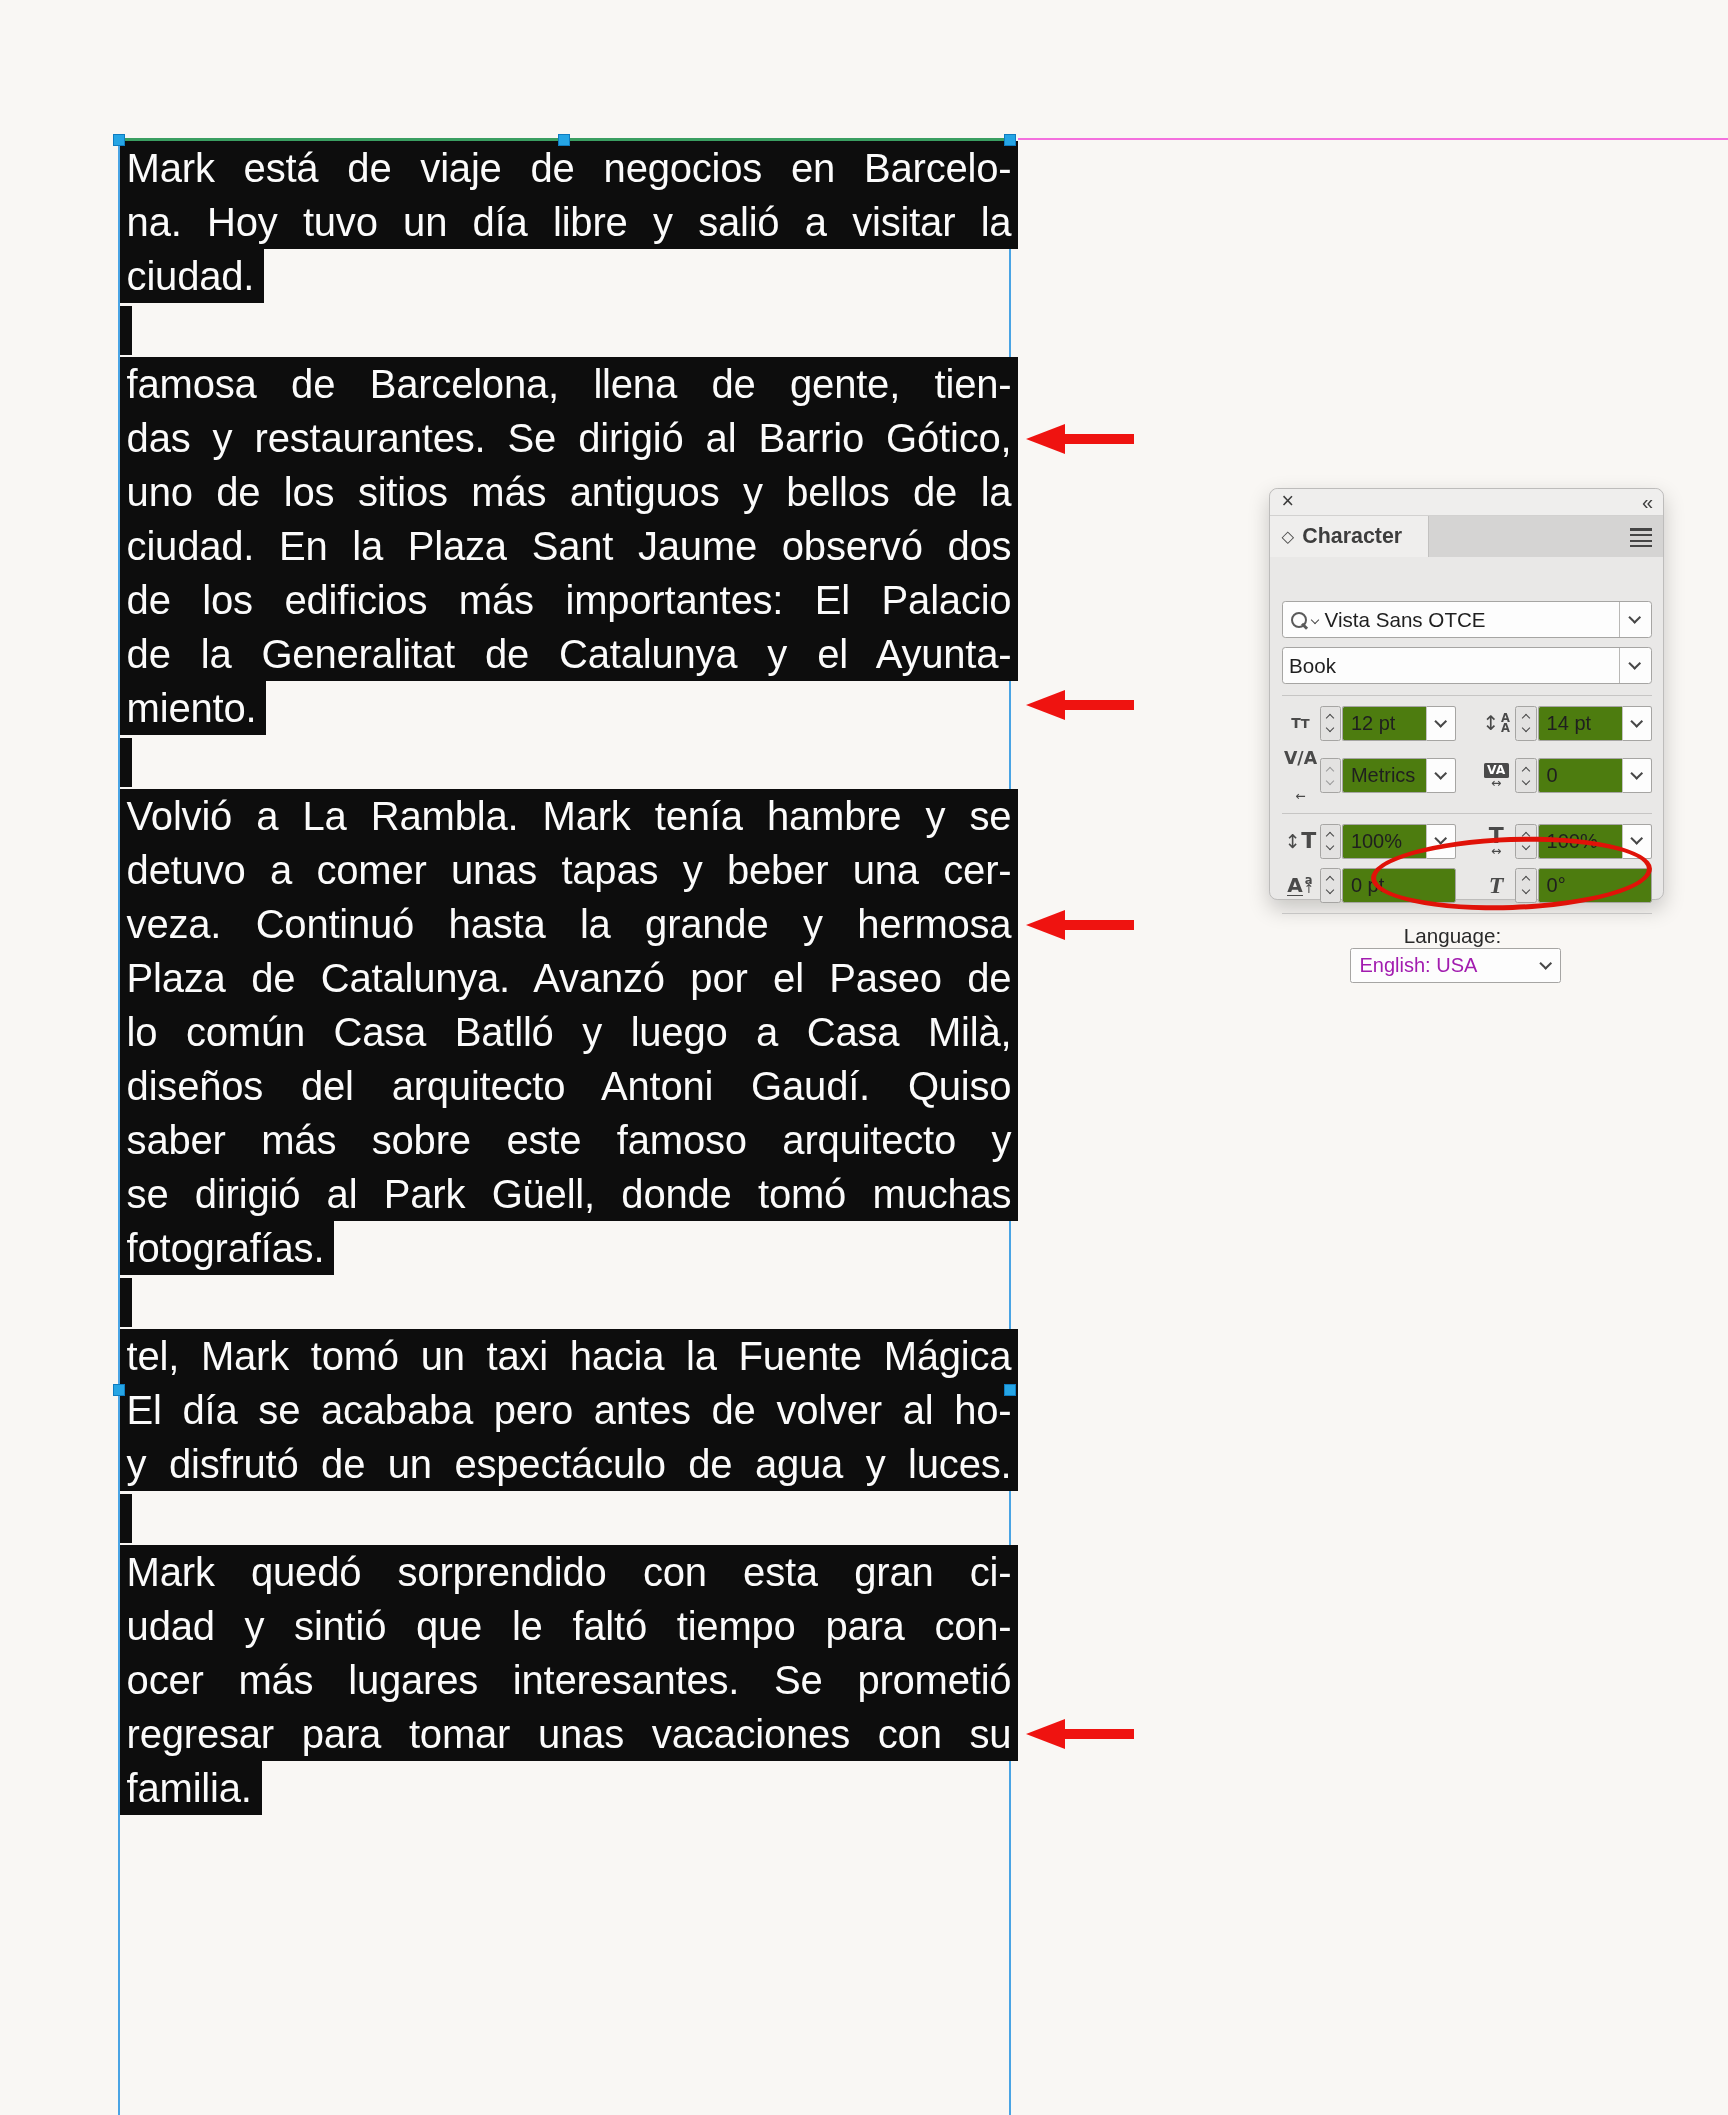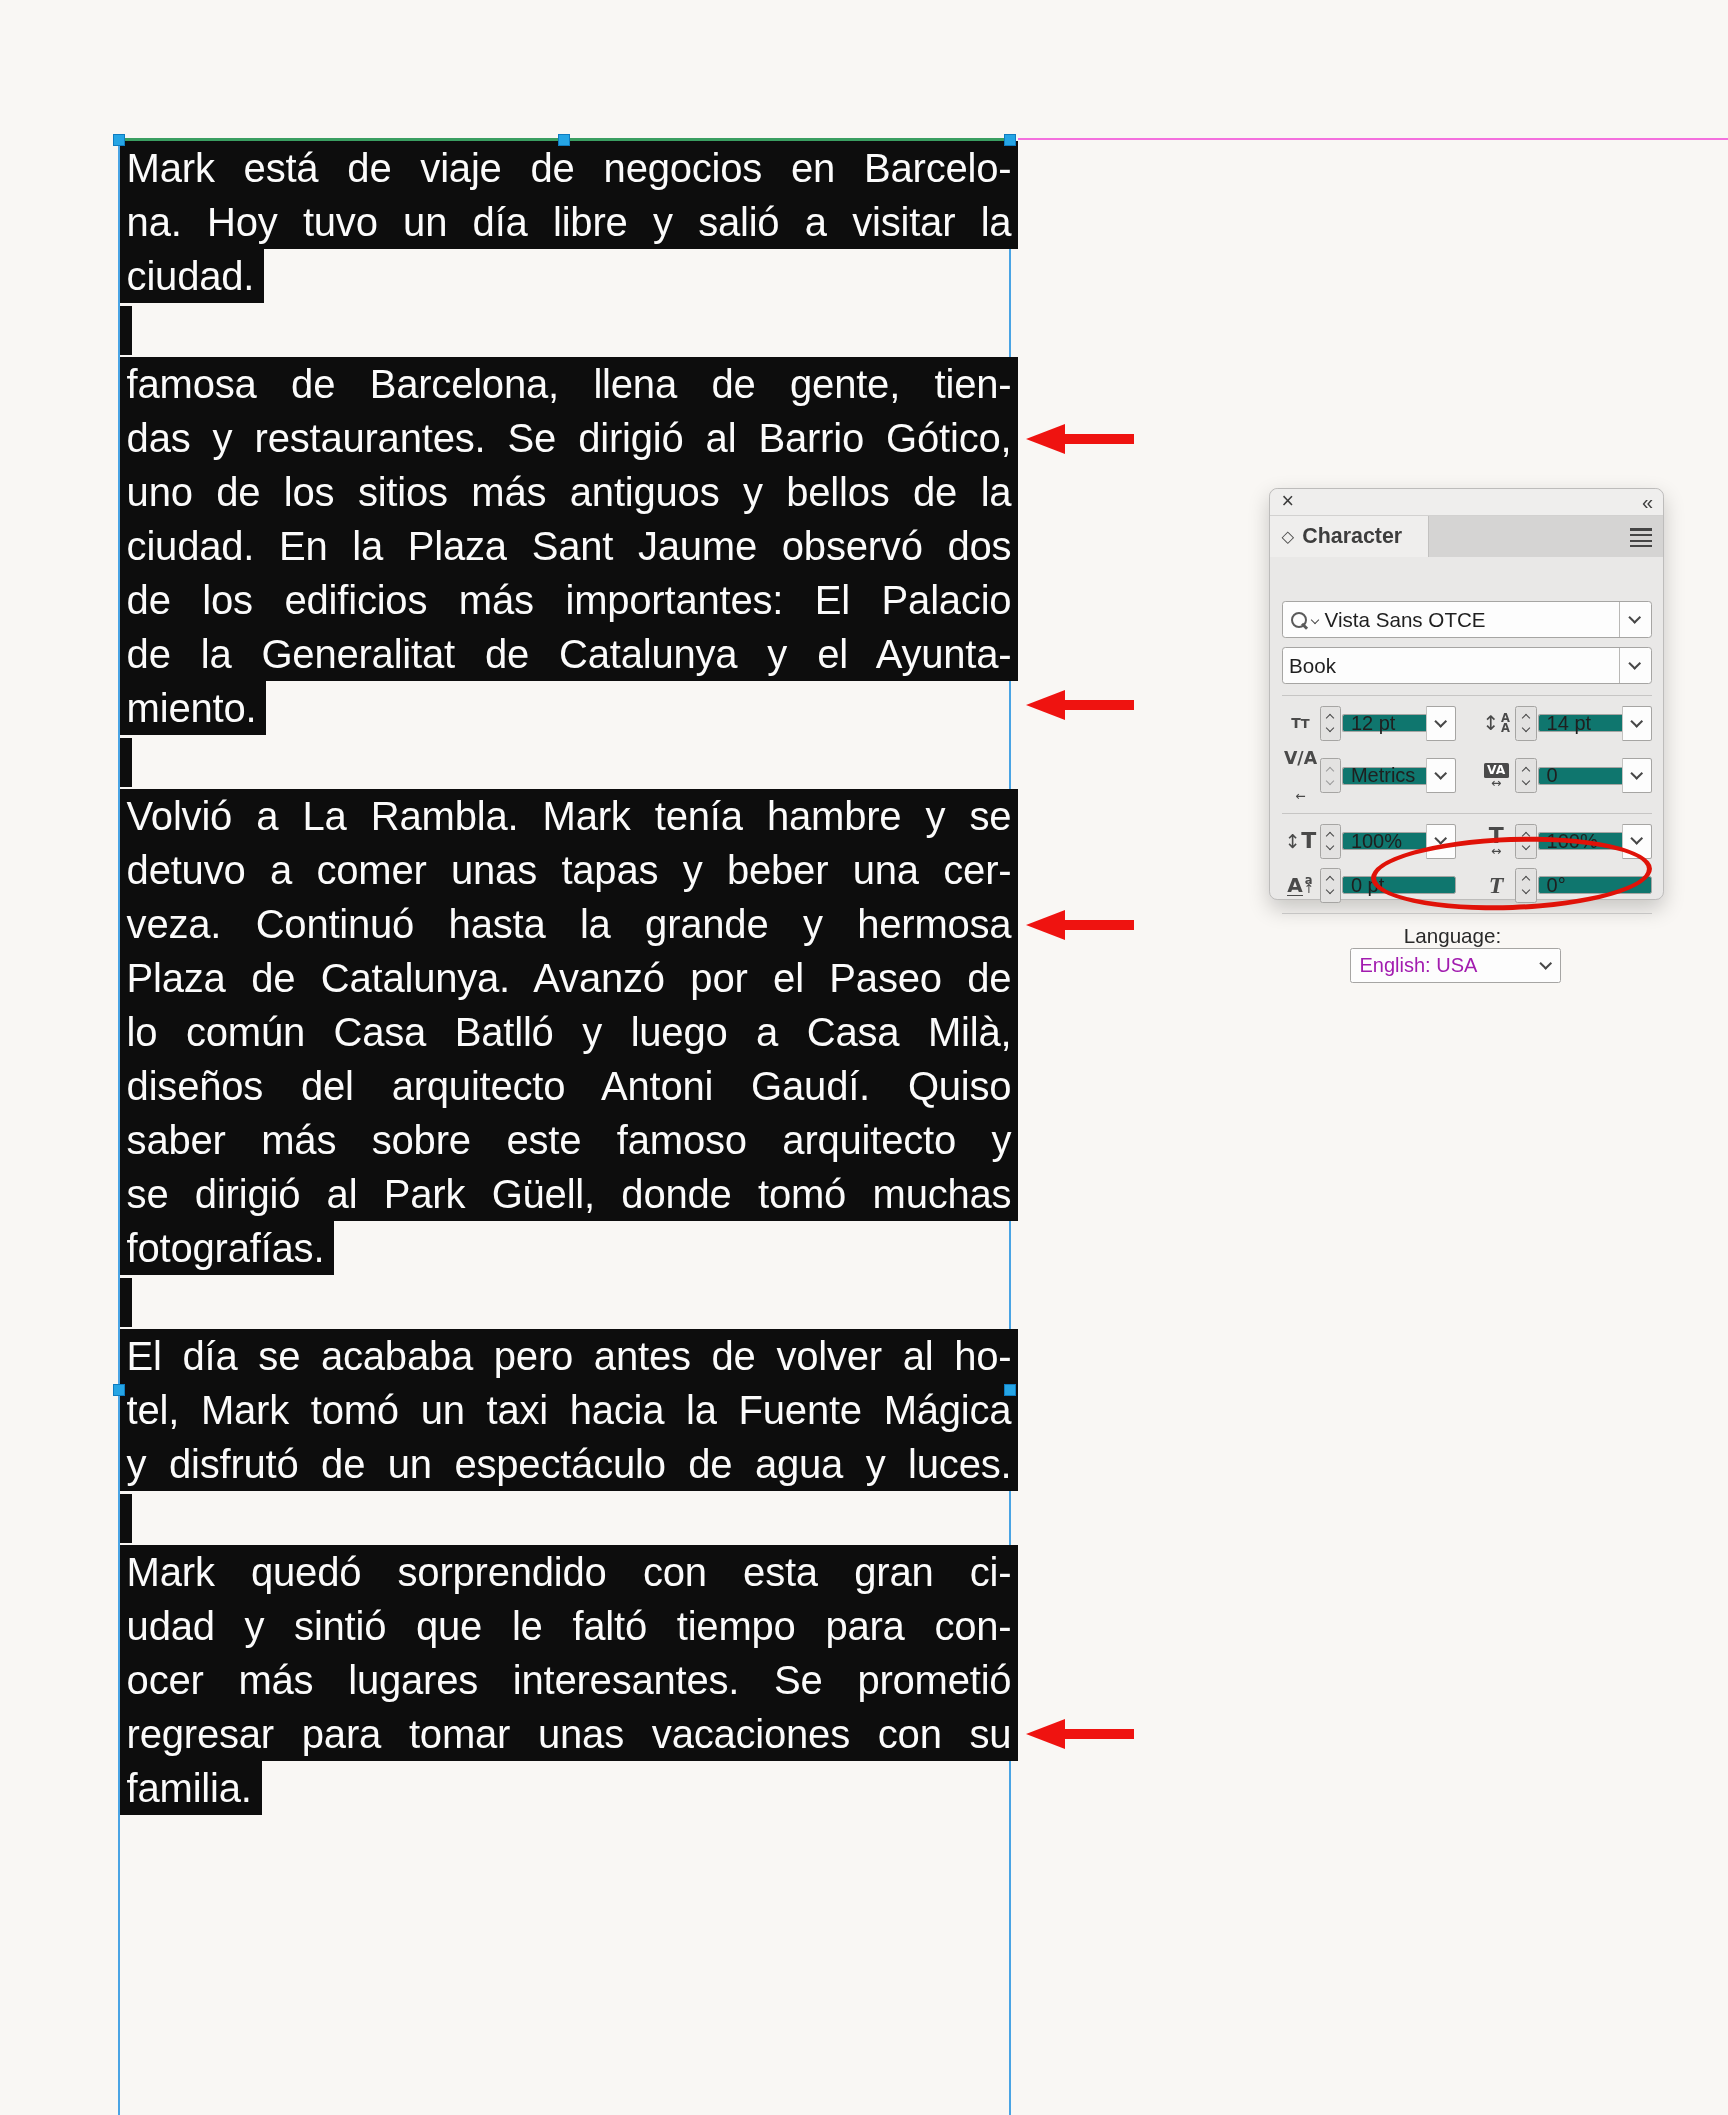--- a/index.html
+++ b/index.html
@@ -66,21 +66,21 @@
   .divider{border:none;border-top:0.8px solid #c6c5c4;margin:10.7px 0 10px 0;}
   .crow{display:flex;gap:21.4px;margin-top:9px;}
   .crow:first-of-type{margin-top:0;}
   .grp{flex:1;display:flex;align-items:center;min-width:0;}
   .gicon{width:38px;flex:none;display:flex;flex-direction:column;align-items:center;justify-content:center;
     color:#4a4a4a;line-height:1;font-family:"DejaVu Sans",sans-serif;}
   .stepper{flex:none;width:21.4px;height:35px;box-sizing:border-box;background:#e3e2e1;border:0.8px solid #a6a5a3;
     border-radius:2.5px;display:flex;flex-direction:column;align-items:center;justify-content:center;gap:4.1px;margin-right:1.6px;}
   .stepper .cv{width:5px;height:5px;border-width:1.6px;margin:0;}
   .stepper.dim .cv{border-color:#9a9a9a;}
-  .fld{flex:1;min-width:0;height:18px;box-sizing:border-box;background:#0f766e;border:0.8px solid #a6a5a3;border-right:none;
+  .fld{flex:1;min-width:0;height:35px;box-sizing:border-box;background:#4d7c0f;border:0.8px solid #a6a5a3;border-right:none;
     border-radius:2.5px 0 0 2.5px;display:flex;align-items:center;padding-left:7.4px;font-size:20px;color:#1f1f1f;}
   .fld.nodd{border-right:0.8px solid #a6a5a3;border-radius:2.5px;}
   .fdd{flex:none;width:30px;height:35px;box-sizing:border-box;background:#fdfdfd;border:0.8px solid #a6a5a3;border-left:0.8px solid #c4c3c1;
     border-radius:0 2.5px 2.5px 0;display:flex;align-items:center;justify-content:center;}
   
   .i-tt .sm{font-size:14px;}
   .i-tt{flex-direction:row;align-items:flex-end;font-weight:700;}
   .i-lead{flex-direction:row;gap:1.6px;}
   .i-lead .ar{font-size:20px;}
   .i-lead .aa{display:flex;flex-direction:column;font-size:11.5px;font-weight:700;line-height:10px;}
@@ -132,22 +132,22 @@
     <div class="tl just">Volvió a La Rambla. Mark tenía hambre y se</div>
     <div class="tl just">detuvo a comer unas tapas y beber una cer-</div>
     <div class="tl just">veza. Continuó hasta la grande y hermosa</div>
     <div class="tl just">Plaza de Catalunya. Avanzó por el Paseo de</div>
     <div class="tl just">lo común Casa Batlló y luego a Casa Milà,</div>
     <div class="tl just">diseños del arquitecto Antoni Gaudí. Quiso</div>
     <div class="tl just">saber más sobre este famoso arquitecto y</div>
     <div class="tl just">se dirigió al Park Güell, donde tomó muchas</div>
     <div class="tl nat"><span class="hl">fotografías.</span></div>
     <div class="tl empty"><span class="parmark"></span></div>
+    <div class="tl just">tel, Mark tomó un taxi hacia la Fuente Mágica</div>
     <div class="tl just">El día se acababa pero antes de volver al ho-</div>
-    <div class="tl just">tel, Mark tomó un taxi hacia la Fuente Mágica</div>
     <div class="tl just">y disfrutó de un espectáculo de agua y luces.</div>
     <div class="tl empty"><span class="parmark"></span></div>
     <div class="tl just">Mark quedó sorprendido con esta gran ci-</div>
     <div class="tl just">udad y sintió que le faltó tiempo para con-</div>
     <div class="tl just">ocer más lugares interesantes. Se prometió</div>
     <div class="tl just">regresar para tomar unas vacaciones con su</div>
     <div class="tl nat"><span class="hl">familia.</span></div>
   </div>
 
 <div class="arrow" style="top:422px;">

